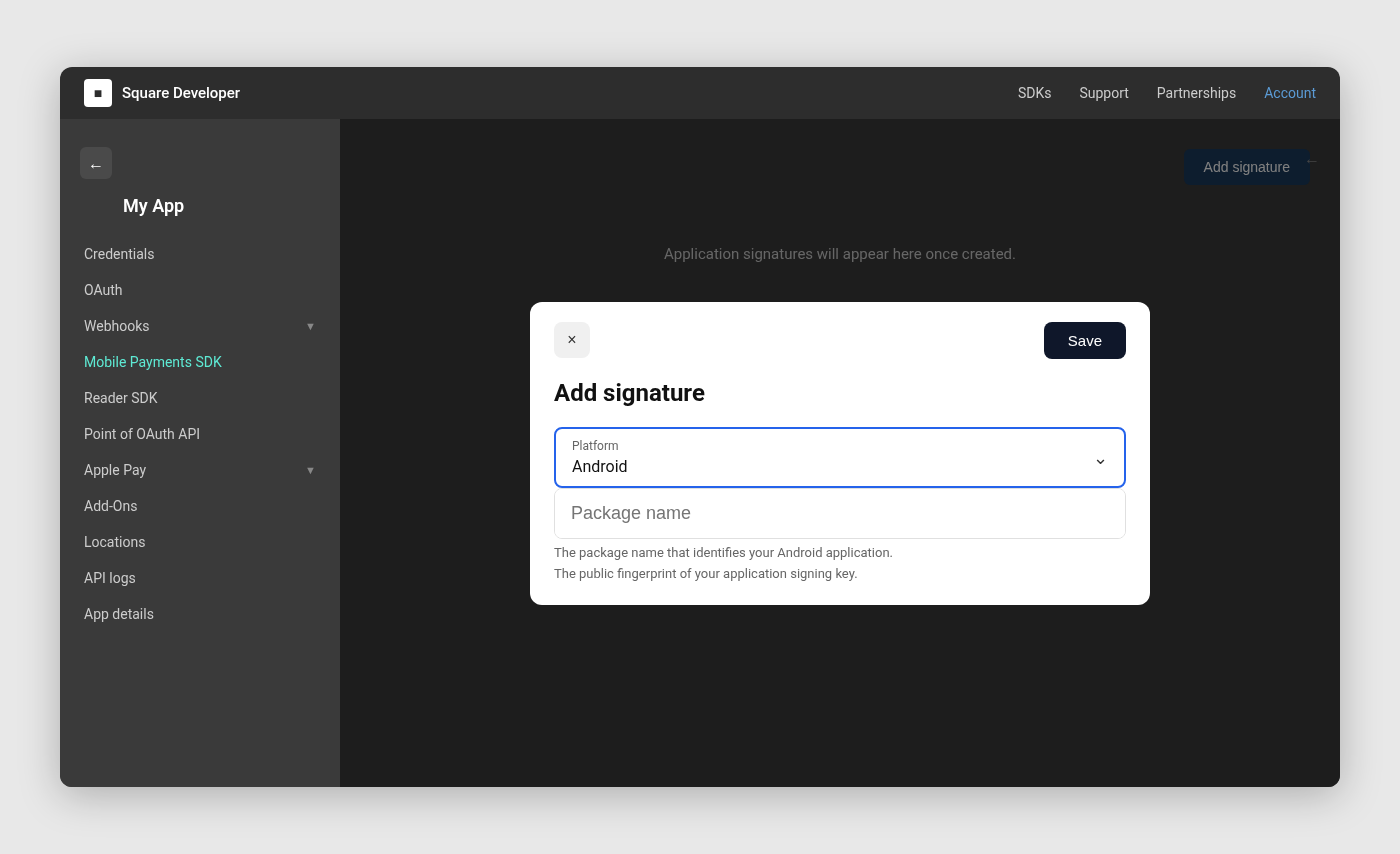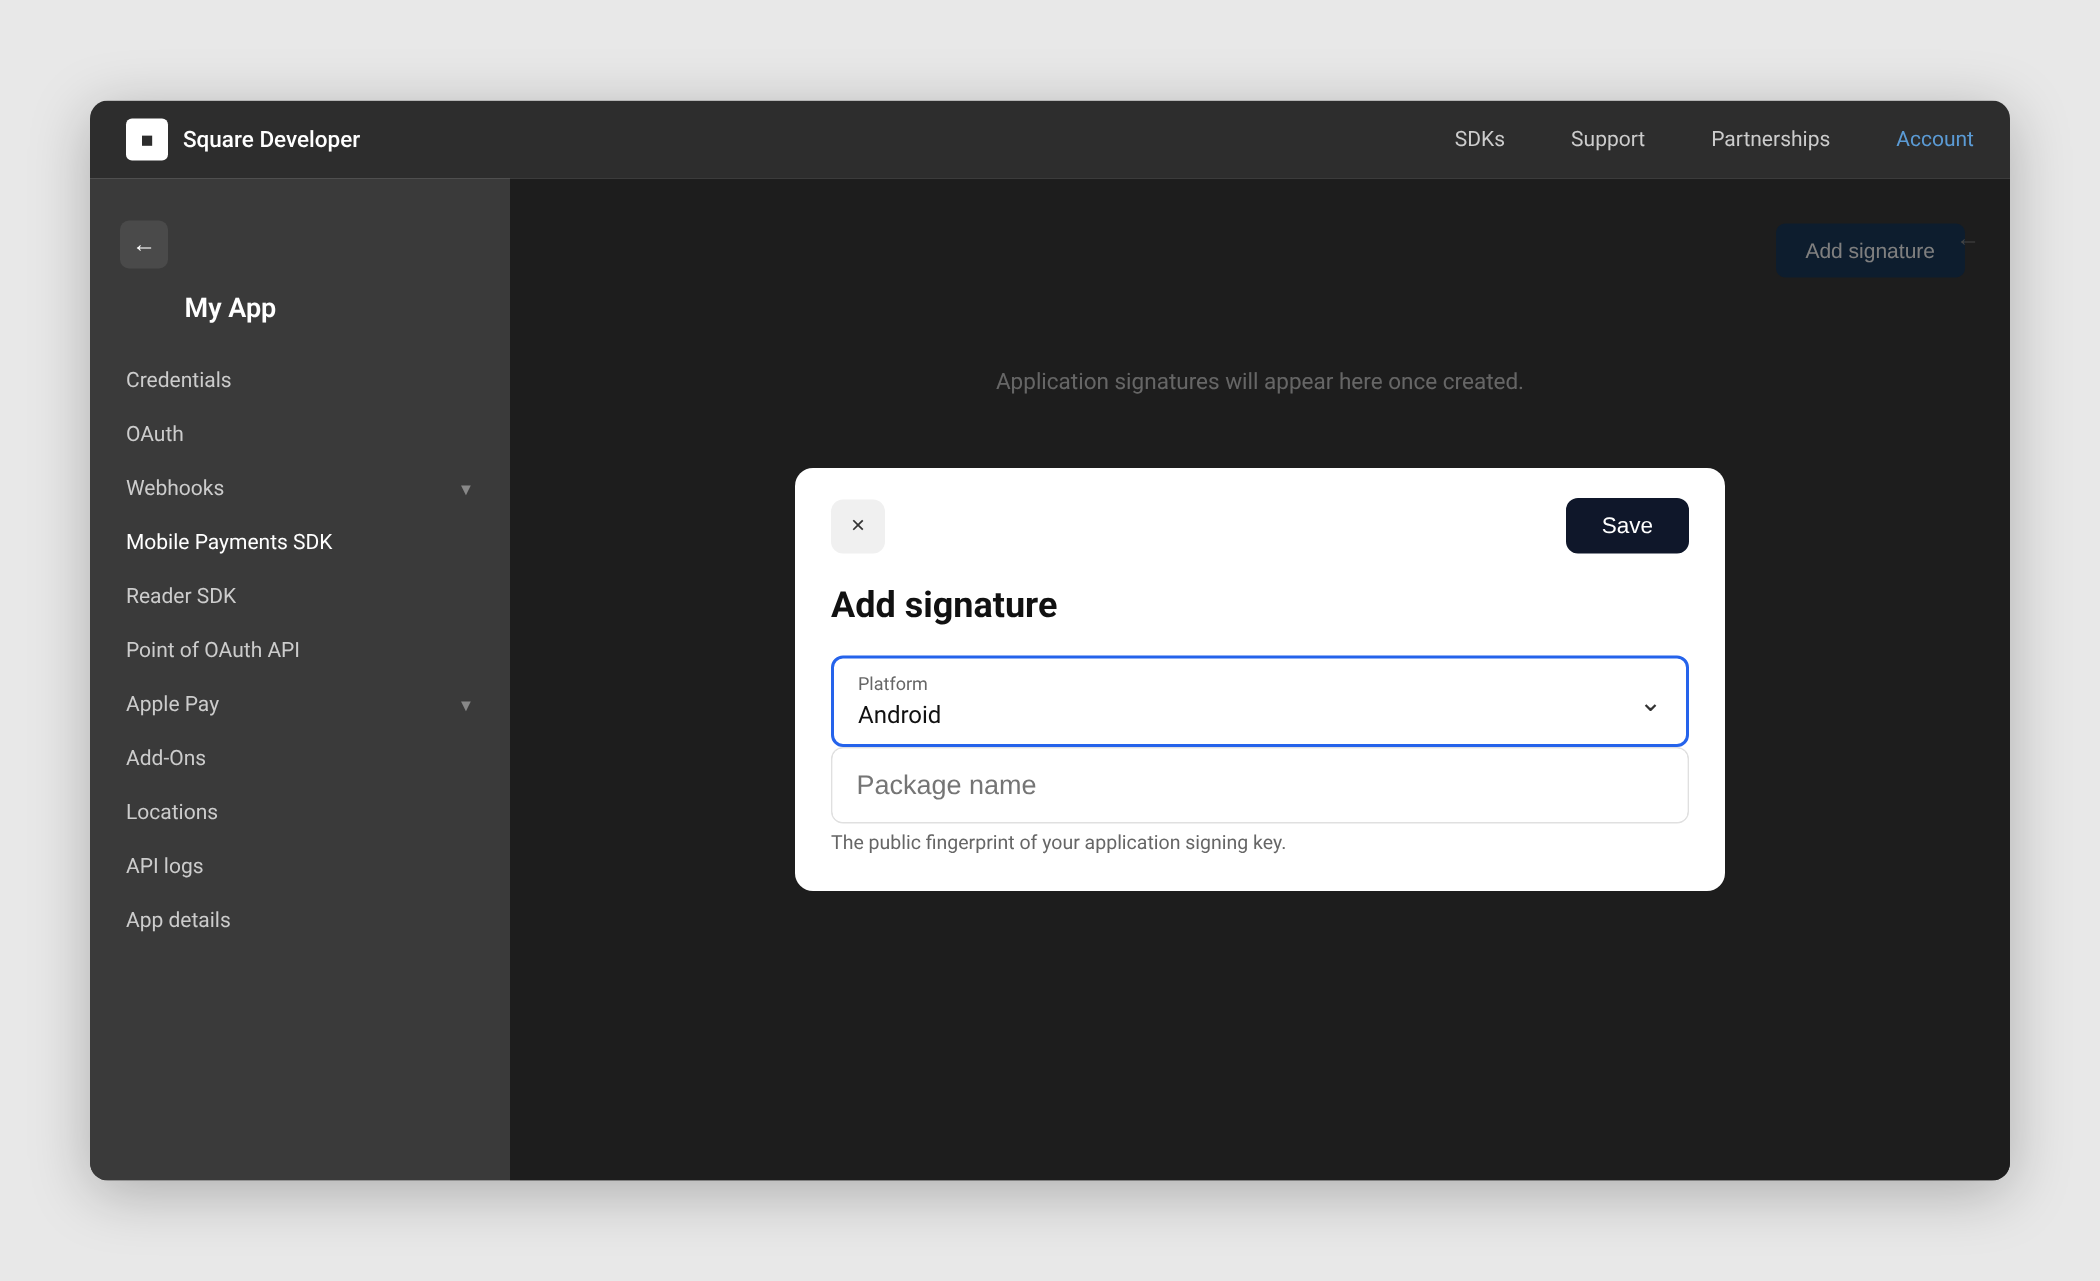--- a/index.html
+++ b/index.html
@@ -56,21 +56,21 @@
     }
 
     .nav-logo-text {
       color: white;
       font-size: 15px;
       font-weight: 500;
     }
 
     .nav-links {
       display: flex;
-      gap: 44px;
+      gap: 28px;
       align-items: center;
     }
 
     .nav-link {
       color: #ccc;
       font-size: 14px;
       cursor: pointer;
       text-decoration: none;
     }
 
@@ -124,21 +124,21 @@
       display: flex;
       align-items: center;
       justify-content: space-between;
       padding: 10px 24px;
       color: #ccc;
       font-size: 14px;
       cursor: pointer;
     }
 
     .sidebar-item.active {
-      color: #ffffff;
+      color: #5eead4;
     }
 
     .sidebar-item .chevron {
       font-size: 11px;
       color: #888;
     }
 
     
     .content-area {
       flex: 1;
@@ -395,20 +395,21 @@
                 <div class="select-label">Platform</div>
                 <div class="select-value">Android</div>
                 <span class="select-chevron">⌄</span>
               </div>
             </div>
 
             <div class="form-group">
               <div class="input-wrapper">
                 <input class="form-input" type="text" placeholder="Package name" style="">
               </div>
+              <div class="form-hint">The package name that identifies your Android application.</div>
             </div>
 
             <div class="form-group">
               <div class="form-hint">The public fingerprint of your application signing key.</div>
             </div>
 
           </div>
         </div>
       </div>
 

